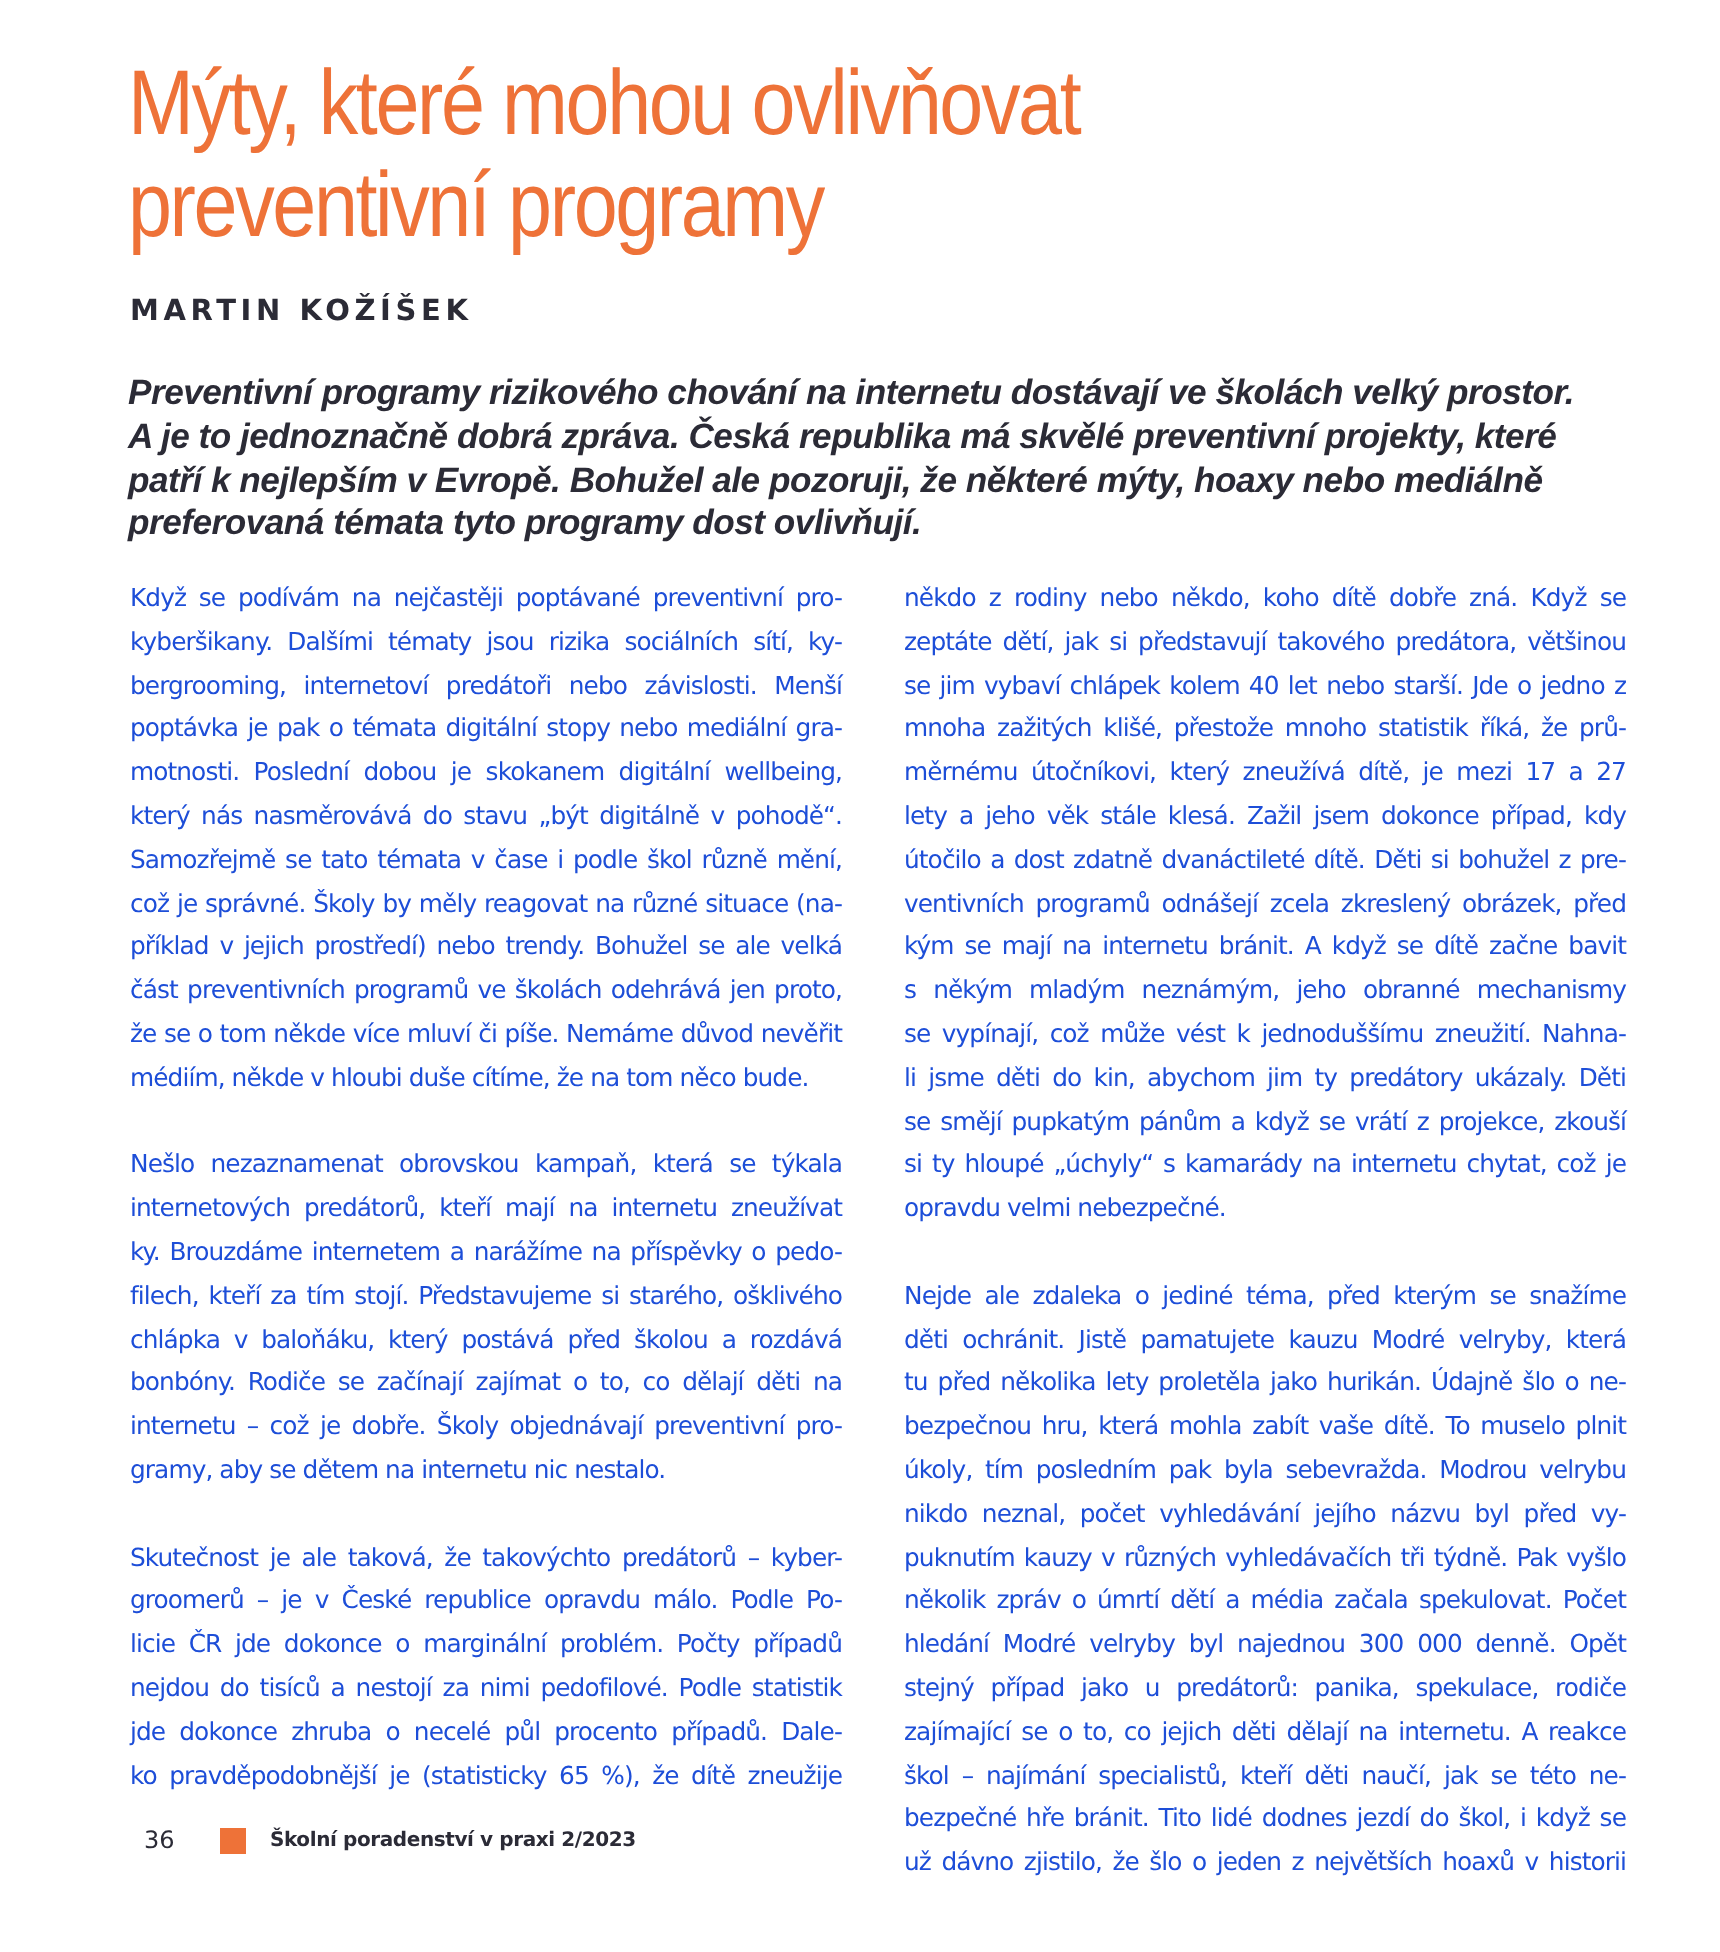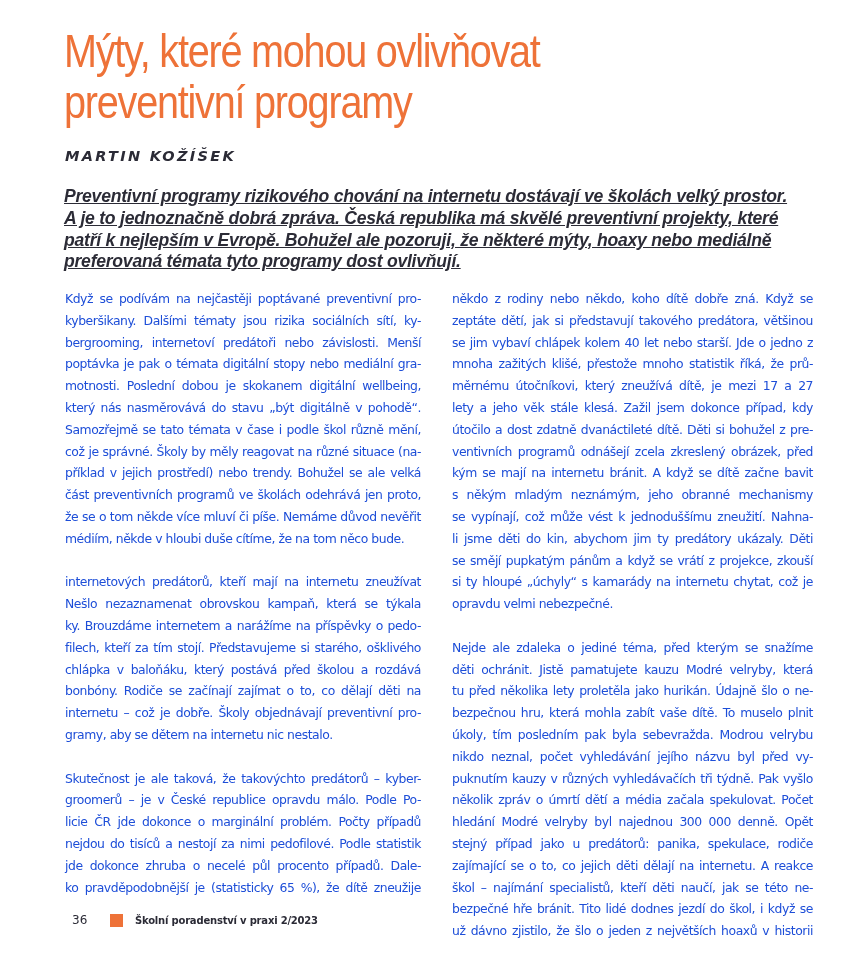--- a/index.html
+++ b/index.html
@@ -11,28 +11,27 @@
       position: absolute; left: 64px; top: 26px; width: 760px;
       font-family: "Liberation Sans", sans-serif; font-weight: 400;
       font-size: 46px; line-height: 51px; color: #EE7238;
       letter-spacing: -1.4px; margin: 0;
       transform: scaleX(0.86); transform-origin: left top;
     }
     .title span { display: block; white-space: nowrap; }
     .author {
       position: absolute; left: 65px; top: 148px;
       font-family: "DejaVu Sans", sans-serif; font-weight: 700; font-size: 14.5px;
-      letter-spacing: 2.3px; color: #2b2b36; font-style: italic;
+      letter-spacing: 2.3px; color: #2b2b36;
     }
     .lead {
       position: absolute; left: 64px; top: 186px; width: 760px;
       font-family: "Liberation Sans", sans-serif; font-weight: 700; font-style: italic;
       font-size: 17.6px; line-height: 21.8px; color: #2b2b36;
       letter-spacing: -0.25px;
-      text-decoration: underline;
     }
     .lead span { display: block; white-space: nowrap; }
     .col {
       position: absolute; top: 288px;
       font-family: "DejaVu Sans", sans-serif; font-size: 12.4px; line-height: 21.8px;
       color: #1d4ed8; letter-spacing: -0.45px;
     }
     .col-left { left: 65px; width: 356px; }
     .col-right { left: 452px; width: 361px; }
     .col p { margin: 0 0 21.8px 0; }
@@ -78,22 +77,22 @@
       <span class="line">motnosti. Poslední dobou je skokanem digitální wellbeing,</span>
       <span class="line">který nás nasměrovává do stavu „být digitálně v pohodě“.</span>
       <span class="line">Samozřejmě se tato témata v čase i podle škol různě mění,</span>
       <span class="line">což je správné. Školy by měly reagovat na různé situace (na-</span>
       <span class="line">příklad v jejich prostředí) nebo trendy. Bohužel se ale velká</span>
       <span class="line">část preventivních programů ve školách odehrává jen proto,</span>
       <span class="line">že se o tom někde více mluví či píše. Nemáme důvod nevěřit</span>
       <span class="line last">médiím, někde v hloubi duše cítíme, že na tom něco bude.</span>
     </p>
     <p>
+      <span class="line">Nešlo nezaznamenat obrovskou kampaň, která se týkala</span>
       <span class="line">internetových predátorů, kteří mají na internetu zneužívat</span>
-      <span class="line">Nešlo nezaznamenat obrovskou kampaň, která se týkala</span>
       <span class="line">ky. Brouzdáme internetem a narážíme na příspěvky o pedo-</span>
       <span class="line">filech, kteří za tím stojí. Představujeme si starého, ošklivého</span>
       <span class="line">chlápka v baloňáku, který postává před školou a rozdává</span>
       <span class="line">bonbóny. Rodiče se začínají zajímat o to, co dělají děti na</span>
       <span class="line">internetu – což je dobře. Školy objednávají preventivní pro-</span>
       <span class="line last">gramy, aby se dětem na internetu nic nestalo.</span>
     </p>
     <p>
       <span class="line">Skutečnost je ale taková, že takovýchto predátorů – kyber-</span>
       <span class="line">groomerů – je v České republice opravdu málo. Podle Po-</span>

